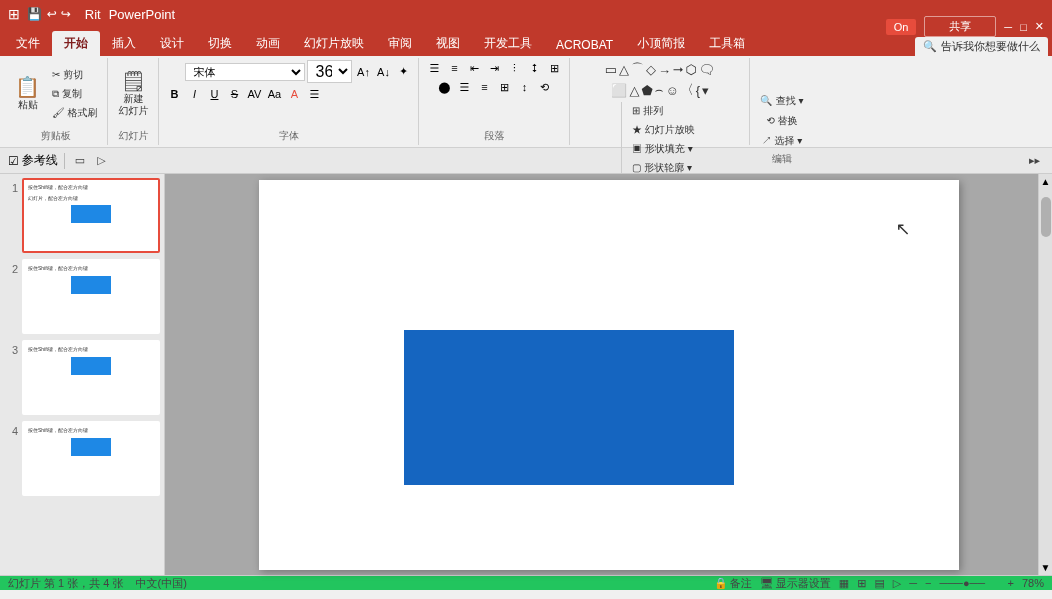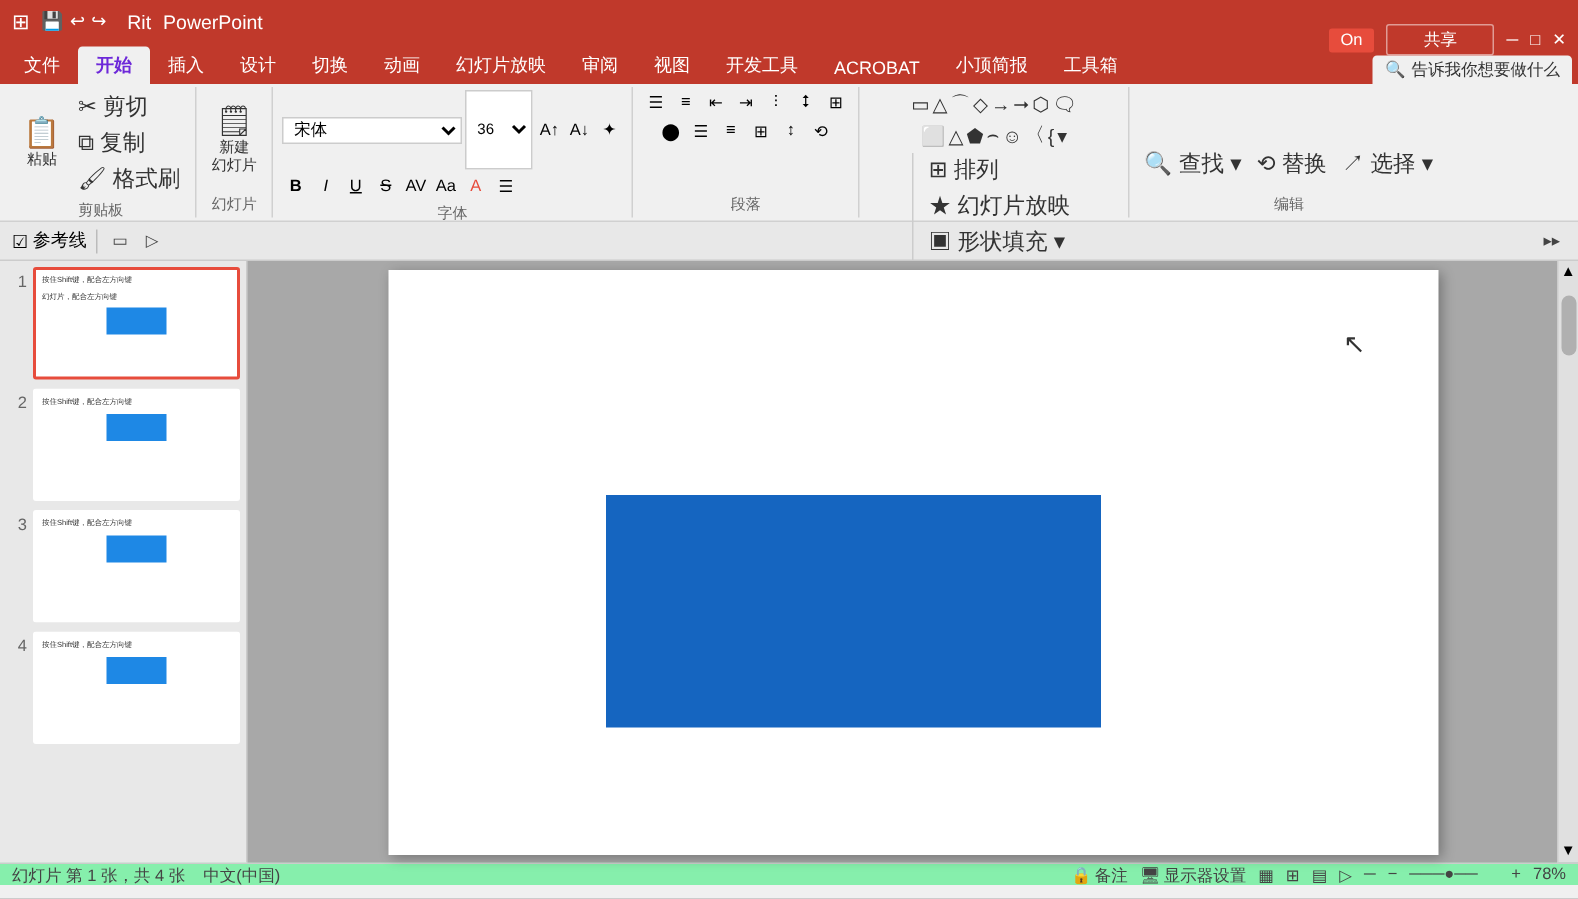--- a/index.html
+++ b/index.html
@@ -28,21 +28,21 @@
     }
     .ribbon-tab {
       padding: 4px 12px;
       color: white;
       font-size: 12px;
       cursor: pointer;
       border-radius: 3px 3px 0 0;
     }
     .ribbon-tab.active {
       background: #f0f0f0;
-      color: #6d28d9;
+      color: #7f1d1d;
       font-weight: bold;
     }
 
     
     .ribbon {
       background: #f0f0f0;
       border-bottom: 1px solid #d0d0d0;
       display: flex;
       align-items: stretch;
       padding: 2px 4px;
@@ -82,21 +82,21 @@
     }
     .ribbon-btn .btn-icon { font-size: 20px; line-height: 1; }
     .ribbon-btn .btn-label { font-size: 10px; text-align: center; line-height: 1.2; }
 
     .ribbon-btn-small {
       display: flex;
       align-items: center;
       padding: 2px 4px;
       cursor: pointer;
       border-radius: 2px;
-      font-size: 15px;
+      font-size: 10px;
       color: #333;
       gap: 2px;
       white-space: nowrap;
     }
 
     .ribbon-col { display: flex; flex-direction: column; gap: 1px; justify-content: center; }
 
     
     .quick-toolbar {
       background: #e8e8e8;
@@ -200,21 +200,21 @@
       top: 150px;
       left: 145px;
       width: 330px;
       height: 155px;
       background: #1565c0;
     }
 
     
     .status-bar {
       height: 15px;
-      background: #86efac;
+      background: #22c55e;
       border-top: 1px solid #ccc;
       display: flex;
       align-items: center;
       justify-content: space-between;
       padding: 0 8px;
       font-size: 11px;
       color: #444;
     }
     .status-left { display: flex; align-items: center; gap: 12px; }
     .status-right { display: flex; align-items: center; gap: 8px; }
@@ -228,26 +228,27 @@
       cursor: pointer;
     }
 
     
     .font-select {
       border: 1px solid #ccc;
       background: white;
       padding: 1px 3px;
       font-size: 11px;
       width: 120px;
+      margin-left: 20px;
     }
     .font-size-select {
       border: 1px solid #ccc;
       background: white;
-      padding: 19px 3px;
-      font-size: 10px;
+      padding: 1px 3px;
+      font-size: 16px;
       width: 45px;
     }
 
     .bold { font-weight: bold; }
     .italic { font-style: italic; }
     .underline { text-decoration: underline; }
 
     .shape-icon { font-size: 13px; color: #333; }
 
     
@@ -424,21 +425,21 @@
         <div class="ribbon-btn-small">★ 幻灯片放映</div>
         <div class="ribbon-btn-small">▣ 形状填充 ▾</div>
         <div class="ribbon-btn-small">▢ 形状轮廓 ▾</div>
         <div class="ribbon-btn-small">✦ 形状效果 ▾</div>
       </div>
     </div>
     <div class="ribbon-group-label">绘图</div>
   </div>
 
   <div class="ribbon-group">
-    <div class="ribbon-group-content" style="flex-direction:row;gap:2px;margin-top:32px;">
+    <div class="ribbon-group-content" style="flex-direction:column;gap:2px;margin-top:32px;">
       <div class="ribbon-btn-small">🔍 查找 ▾</div>
       <div class="ribbon-btn-small">⟲ 替换</div>
       <div class="ribbon-btn-small">↗ 选择 ▾</div>
     </div>
     <div class="ribbon-group-label">编辑</div>
   </div>
 </div>
 
 <div class="quick-toolbar">
   <span style="display:flex;align-items:center;gap:3px;">

